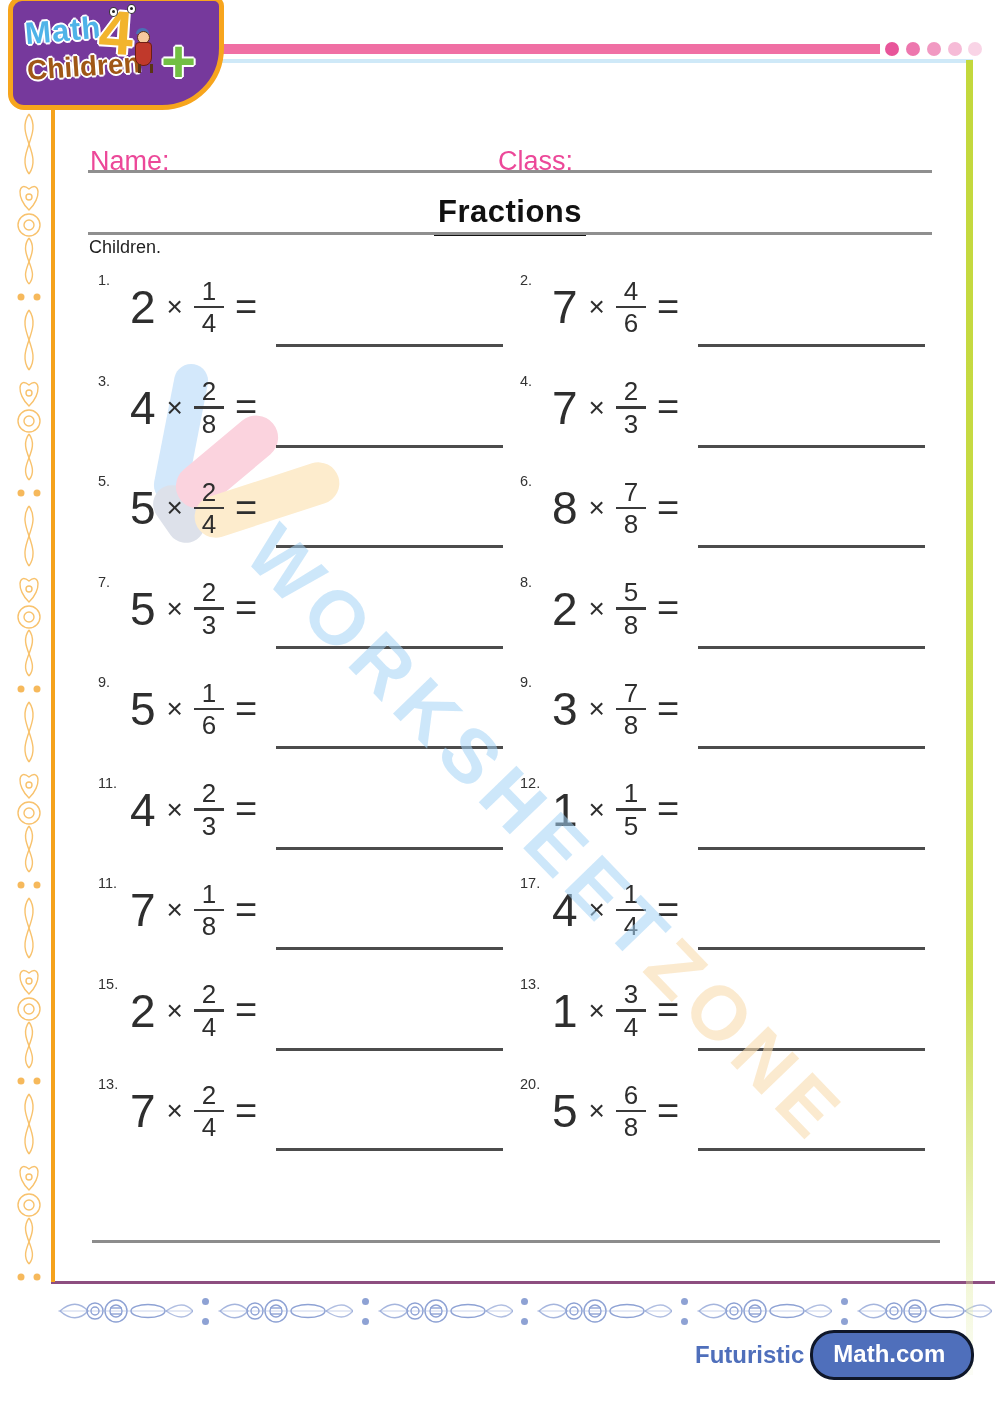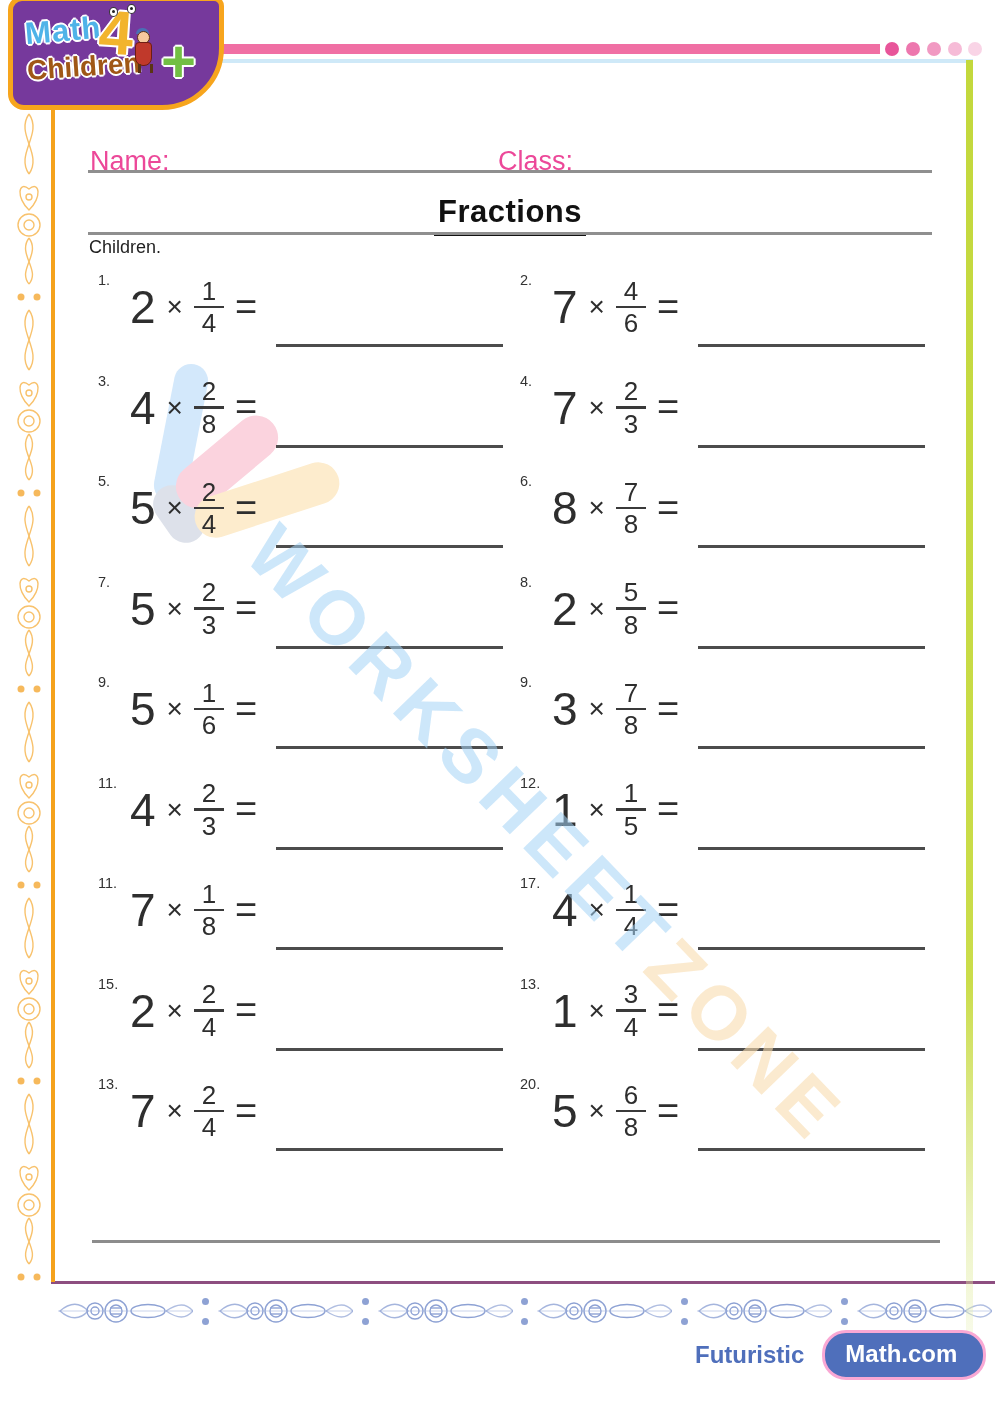--- a/index.html
+++ b/index.html
@@ -71,22 +71,22 @@
   .answer-line{position:absolute;left:188px;top:74px;width:227px;height:3px;background:#4c4c4c;}
 
   
   .end-line{position:absolute;left:92px;top:1240px;width:848px;height:3px;background:#8c8c8c;z-index:4;}
   .purple-line{position:absolute;left:51px;top:1281px;width:944px;height:3px;background:#8d4e80;z-index:1;}
   .blue-border{position:absolute;left:58px;top:1292px;width:934px;height:38px;display:flex;
         align-items:center;justify-content:space-between;z-index:1;}
   .colon{display:flex;flex-direction:column;gap:13px;}
   .colon i{width:7px;height:7px;border-radius:50%;background:#8ea2d4;}
   .brand{position:absolute;left:695px;top:1330px;display:flex;align-items:center;z-index:6;}
-  .brand-prefix{font-size:24px;font-weight:bold;color:#4f6fbb;margin-right:18px;}
-  .brand-pill{background:#4f6fbb;border:3px solid #f9a8d4;border-radius:24px;color:#fff;
+  .brand-prefix{font-size:24px;font-weight:bold;color:#4f6fbb;margin-right:6px;}
+  .brand-pill{background:#4f6fbb;border:3px solid #0f172a;border-radius:24px;color:#fff;
         font-size:24px;font-weight:bold;padding:7px 26px 9px 20px;}
 </style>
 </head>
 <body>
 
 <div id="page">
 
   <div class="logo">
     <span class="logo-math">Math</span>
     <span class="logo-4">4</span>

